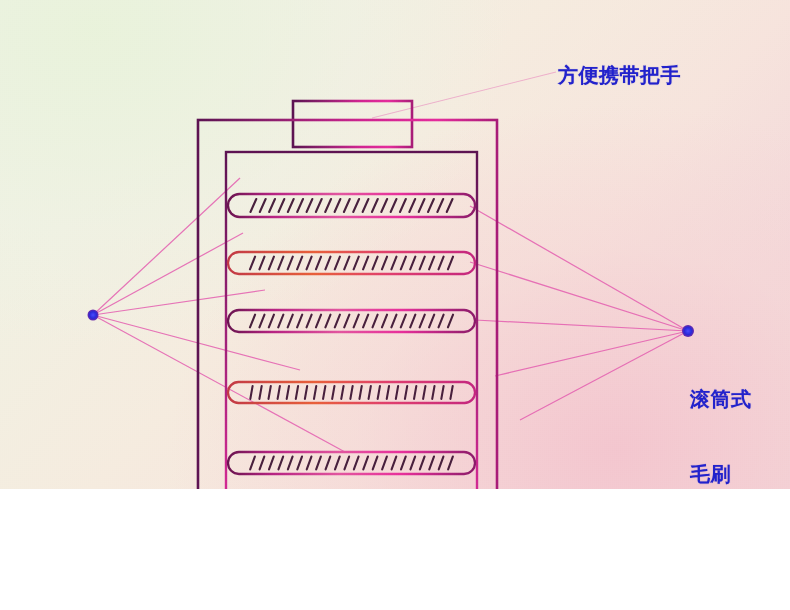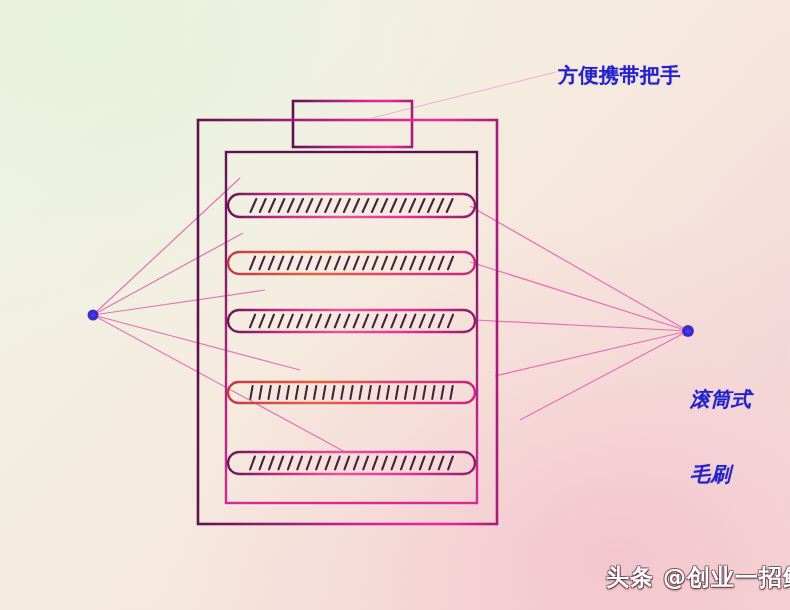--- a/index.html
+++ b/index.html
@@ -9,21 +9,21 @@
   }
   body {
     width: 790px;
     height: 610px;
     overflow: hidden;
     font-family: "DejaVu Sans", "Liberation Sans", sans-serif;
   }
   #scene {
     position: relative;
     width: 790px;
-    height: 610px;
+    height: 489px;
     overflow: hidden;
     background:
       radial-gradient(ellipse 620px 480px at 78% 92%, rgba(244,197,206,0.95) 0%, rgba(246,214,214,0.55) 42%, rgba(246,226,220,0.0) 72%),
       radial-gradient(ellipse 520px 400px at 12% 6%, rgba(233,243,219,0.95) 0%, rgba(238,243,228,0.5) 50%, rgba(242,240,229,0.0) 80%),
       linear-gradient(133deg, #eef3e3 0%, #f2f1e2 22%, #f6ecdf 44%, #f7e4dd 64%, #f4d8da 82%, #f2d2d7 100%);
   }
   
   #grain {
     position: absolute;
     inset: 0;
@@ -44,21 +44,21 @@
     color: #2222cc;
     font-weight: bold;
     font-size: 20px;
     line-height: 25px;
     white-space: pre;
     letter-spacing: 0.5px;
     text-shadow: 0 0 1px rgba(40,40,190,0.45);
   }
   #label-handle { left: 558px; top: 63px; }
   #label-pad    { left: 52px;  top: 251px; text-align: left; }
-  #label-roller { left: 690px; top: 337px; text-align: left; font-style: italic; }
+  #label-roller { left: 690px; top: 337px; text-align: left; }
   .watermark {
     position: absolute;
     left: 606px;
     top: 562px;
     font-size: 23px;
     font-weight: bold;
     color: #ffffff;
     letter-spacing: 1px;
     white-space: pre;
     text-shadow:

